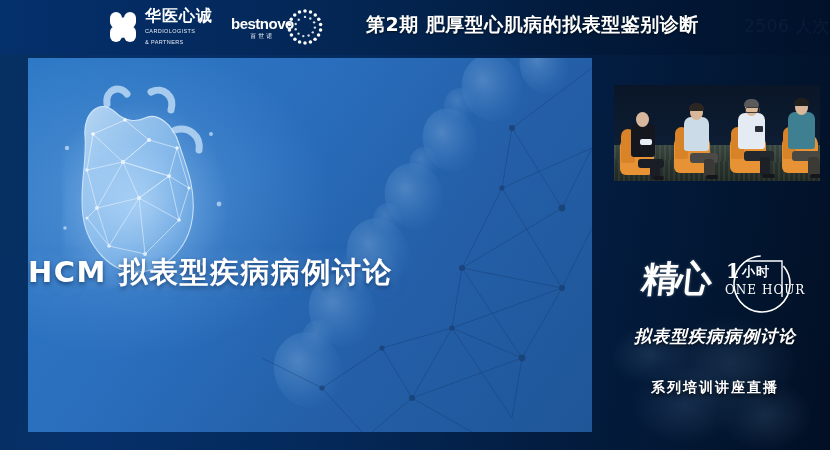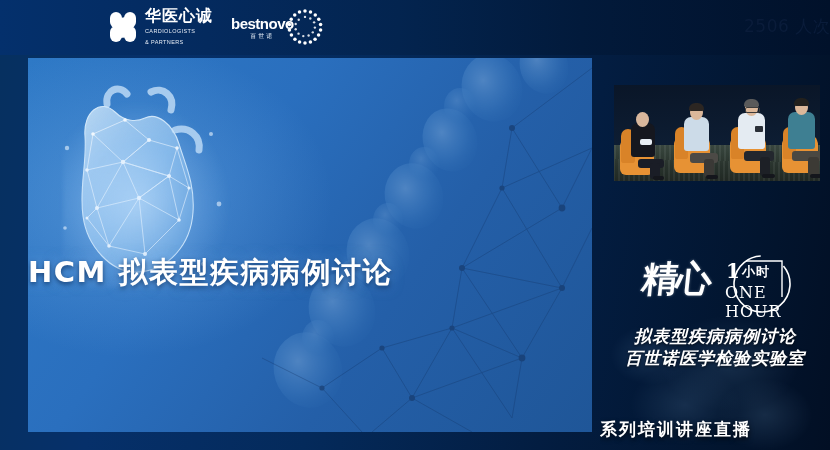--- a/index.html
+++ b/index.html
@@ -115,36 +115,35 @@
     color:#fff;font-size:36px;font-weight:bold;letter-spacing:-2px;
     font-family:"DejaVu Serif","Liberation Serif",serif;
     transform:skewX(-6deg);
     text-shadow:0 0 3px rgba(255,255,255,.35);
   }
   .jx-hour{position:absolute;left:78px;top:6px;width:86px;height:54px;}
   .jx-1{position:absolute;left:6px;top:0px;color:#fff;font-size:20px;font-weight:bold;
     font-family:"DejaVu Serif","Liberation Serif",serif;}
   .jx-xs{position:absolute;left:22px;top:4px;color:#fff;font-size:13px;font-weight:bold;letter-spacing:1px;
     font-family:"DejaVu Sans","Liberation Sans",sans-serif;}
-  .jx-en{position:absolute;left:5px;top:24px;color:#fff;font-size:16px;letter-spacing:1px;
+  .jx-en{position:absolute;left:5px;top:24px;color:#fff;font-size:12px;letter-spacing:1px;
     font-family:"DejaVu Serif","Liberation Serif",serif;}
   .brand-l1,.brand-l2{
     position:absolute;width:230px;text-align:center;color:#fff;
     font-weight:bold;font-style:italic;font-size:17px;letter-spacing:1px;
     font-family:"DejaVu Serif","Liberation Serif",serif;
     text-shadow:0 1px 3px rgba(0,0,0,.7);
   }
   .brand-l1{left:0;top:90px;}
   .brand-l2{left:0;top:112px;}
   .brand-l3{
-    position:absolute;left:0;top:144px;width:230px;color:#fff;
-    font-weight:bold;font-size:17px;letter-spacing:2px;
+    position:absolute;left:0;top:144px;width:230px;text-align:center;color:#fff;
+    font-weight:bold;font-size:14px;letter-spacing:2px;
     font-family:"DejaVu Sans","Liberation Sans",sans-serif;
     text-shadow:0 2px 5px rgba(0,0,0,.8);
-    margin-top:39px;
   }
 </style>
 </head>
 <body>
 
 <div class="stage">
 
   <div class="header">
 
     <div class="logos">
@@ -200,20 +199,21 @@
             <circle cx="18.2" cy="29.6" r="1.25"></circle>
               <circle cx="13.2" cy="27" r="1.25"></circle>
             <circle cx="10.2" cy="22.4" r="1.25"></circle>
               <circle cx="10.2" cy="16.8" r="1.25"></circle>
             <circle cx="13.4" cy="12.4" r="1.25"></circle>
           </g>
         </svg>
       </div>
     </div>
 
+    <div class="hdr-title">第2期 肥厚型心肌病的拟表型鉴别诊断</div>
 
     <div class="hdr-count">2506 人次</div>
   </div>
 
   <div class="slide">
 
     <svg class="slide-bio" viewBox="0 0 420 400">
       <defs>
         <radialGradient id="cg" cx="40%" cy="35%" r="65%">
           <stop offset="0%" stop-color="#bcdcf8" stop-opacity=".85"></stop>
@@ -398,17 +398,16 @@
       </svg>
       <div class="jx-cn">精心</div>
       <div class="jx-hour">
         <div class="jx-1">1</div>
         <div class="jx-xs">小时</div>
         <div class="jx-en">ONE HOUR</div>
       </div>
     </div>
 
     <div class="brand-l1">拟表型疾病病例讨论</div>
-    <div class="brand-l2">百世诺医学检验实验室</div>
     <div class="brand-l3">系列培训讲座直播</div>
   </div>
 
 </div>
 
 </body></html>

